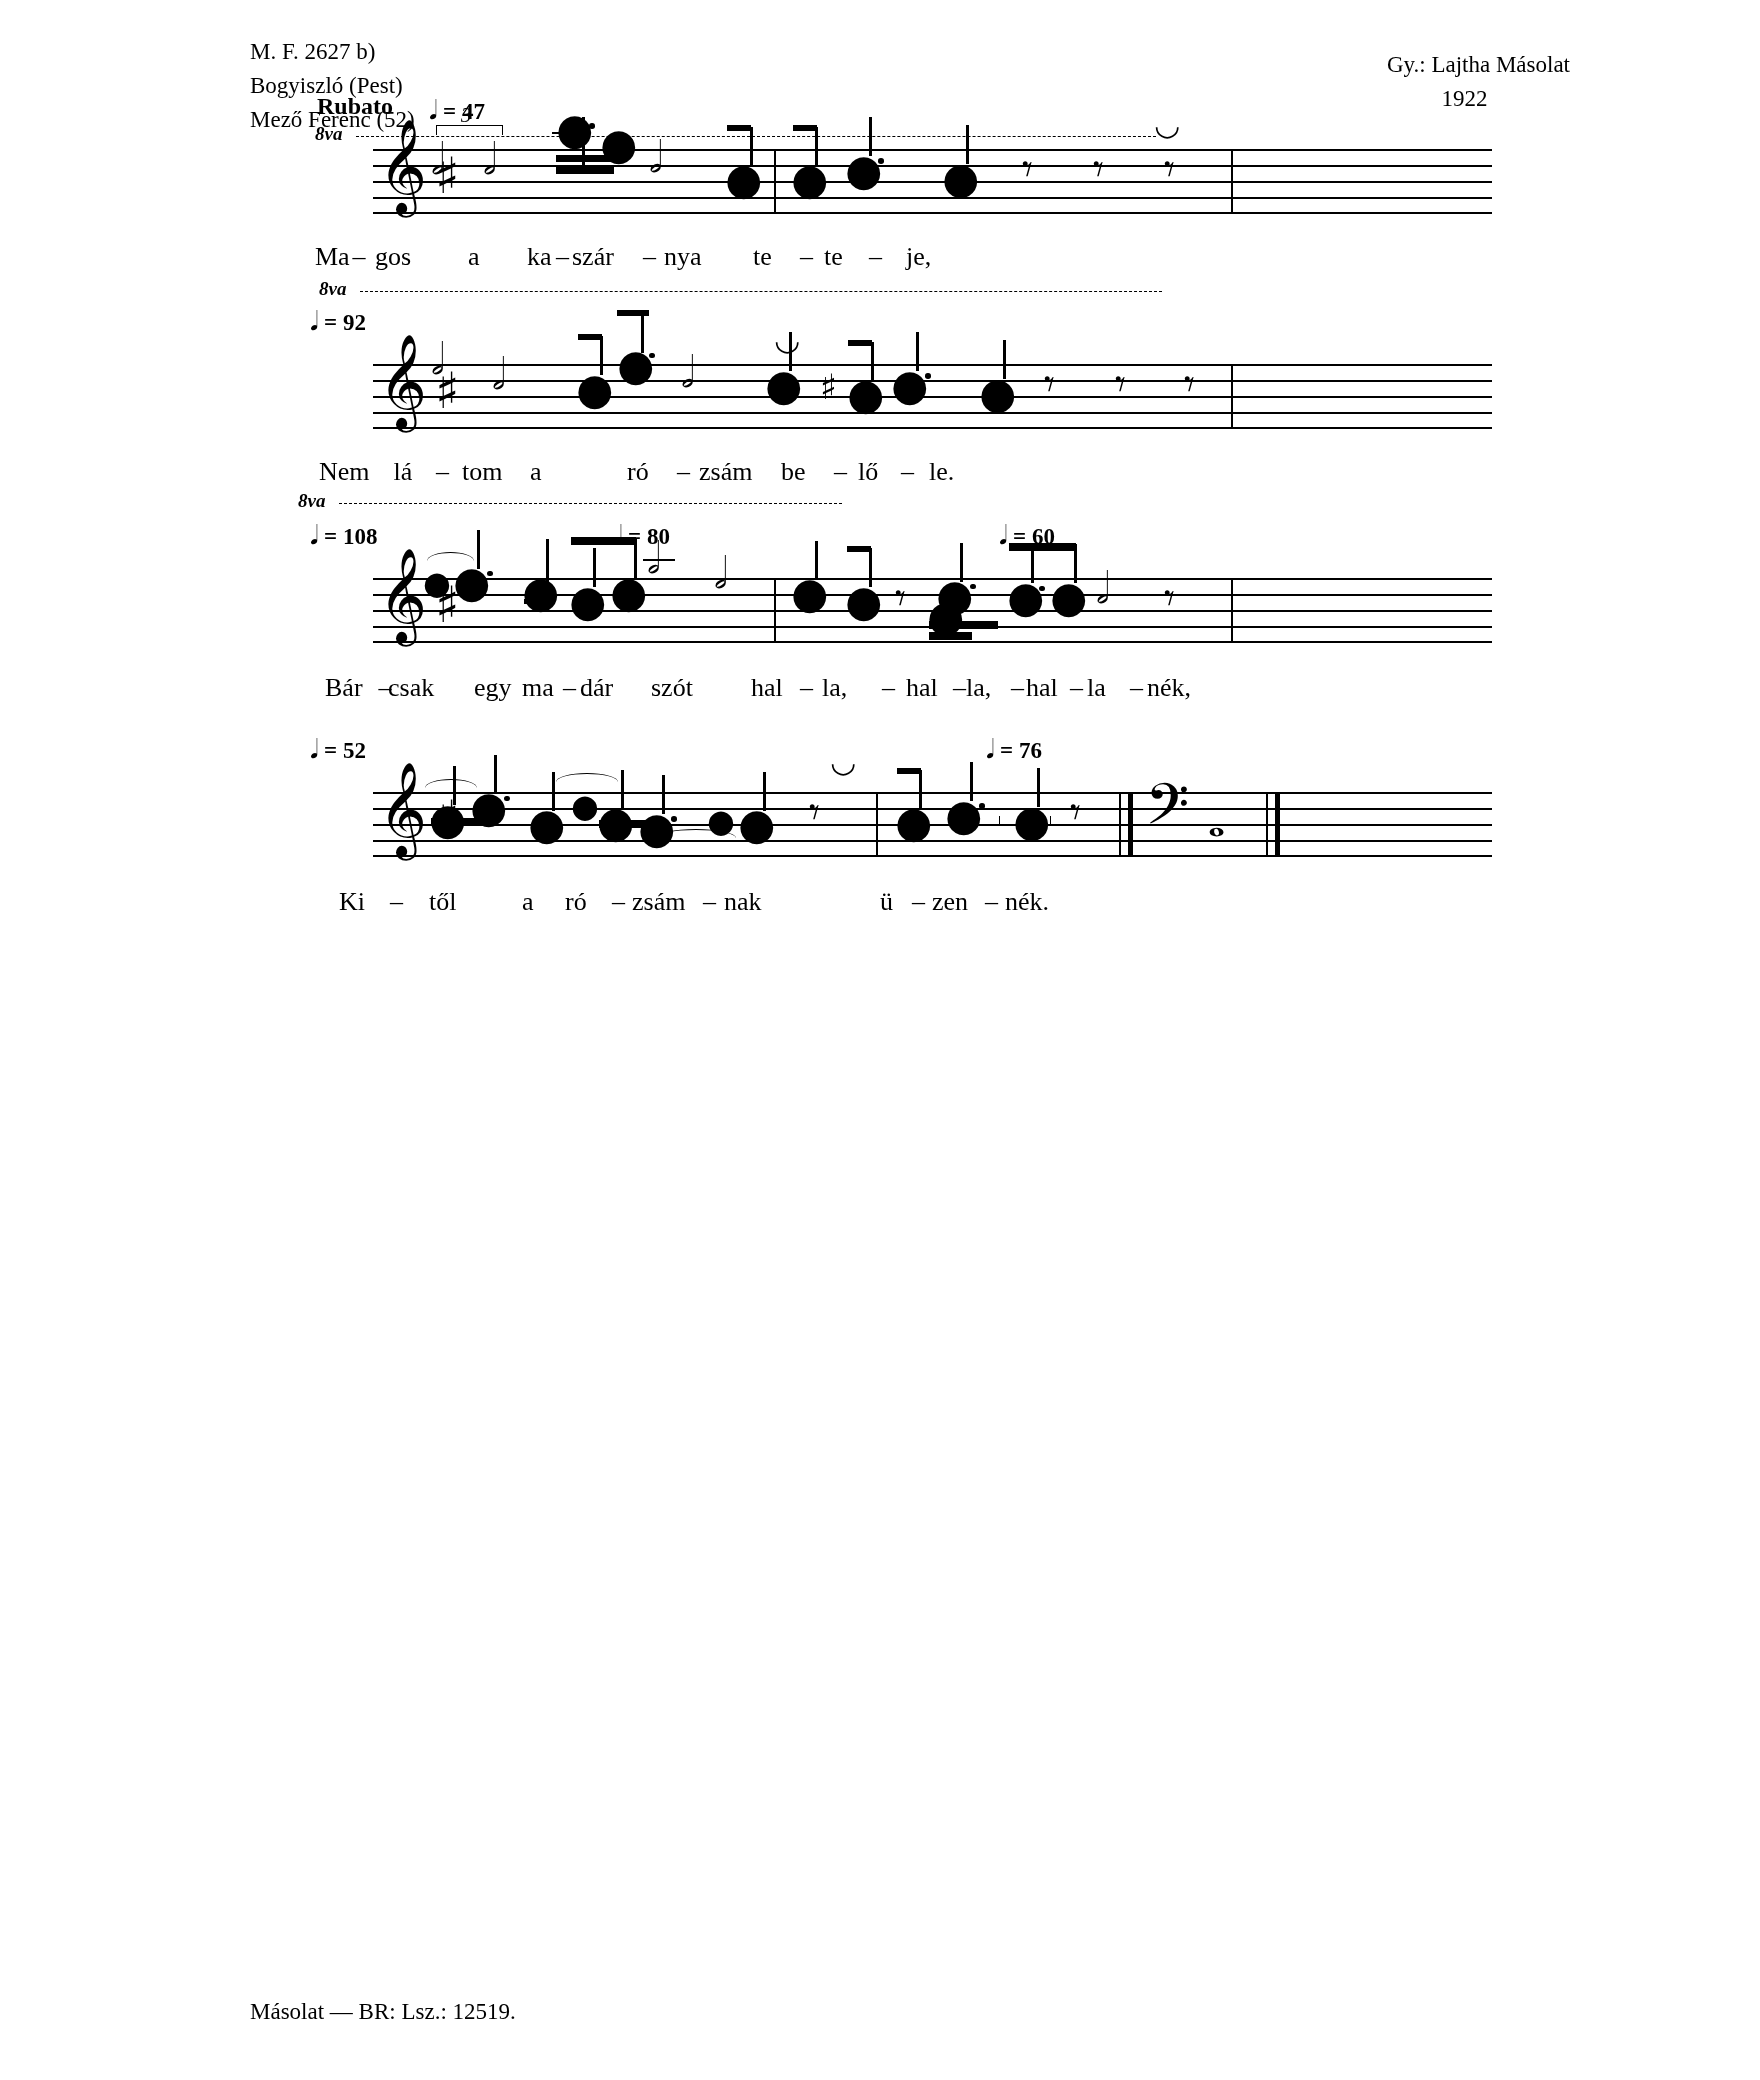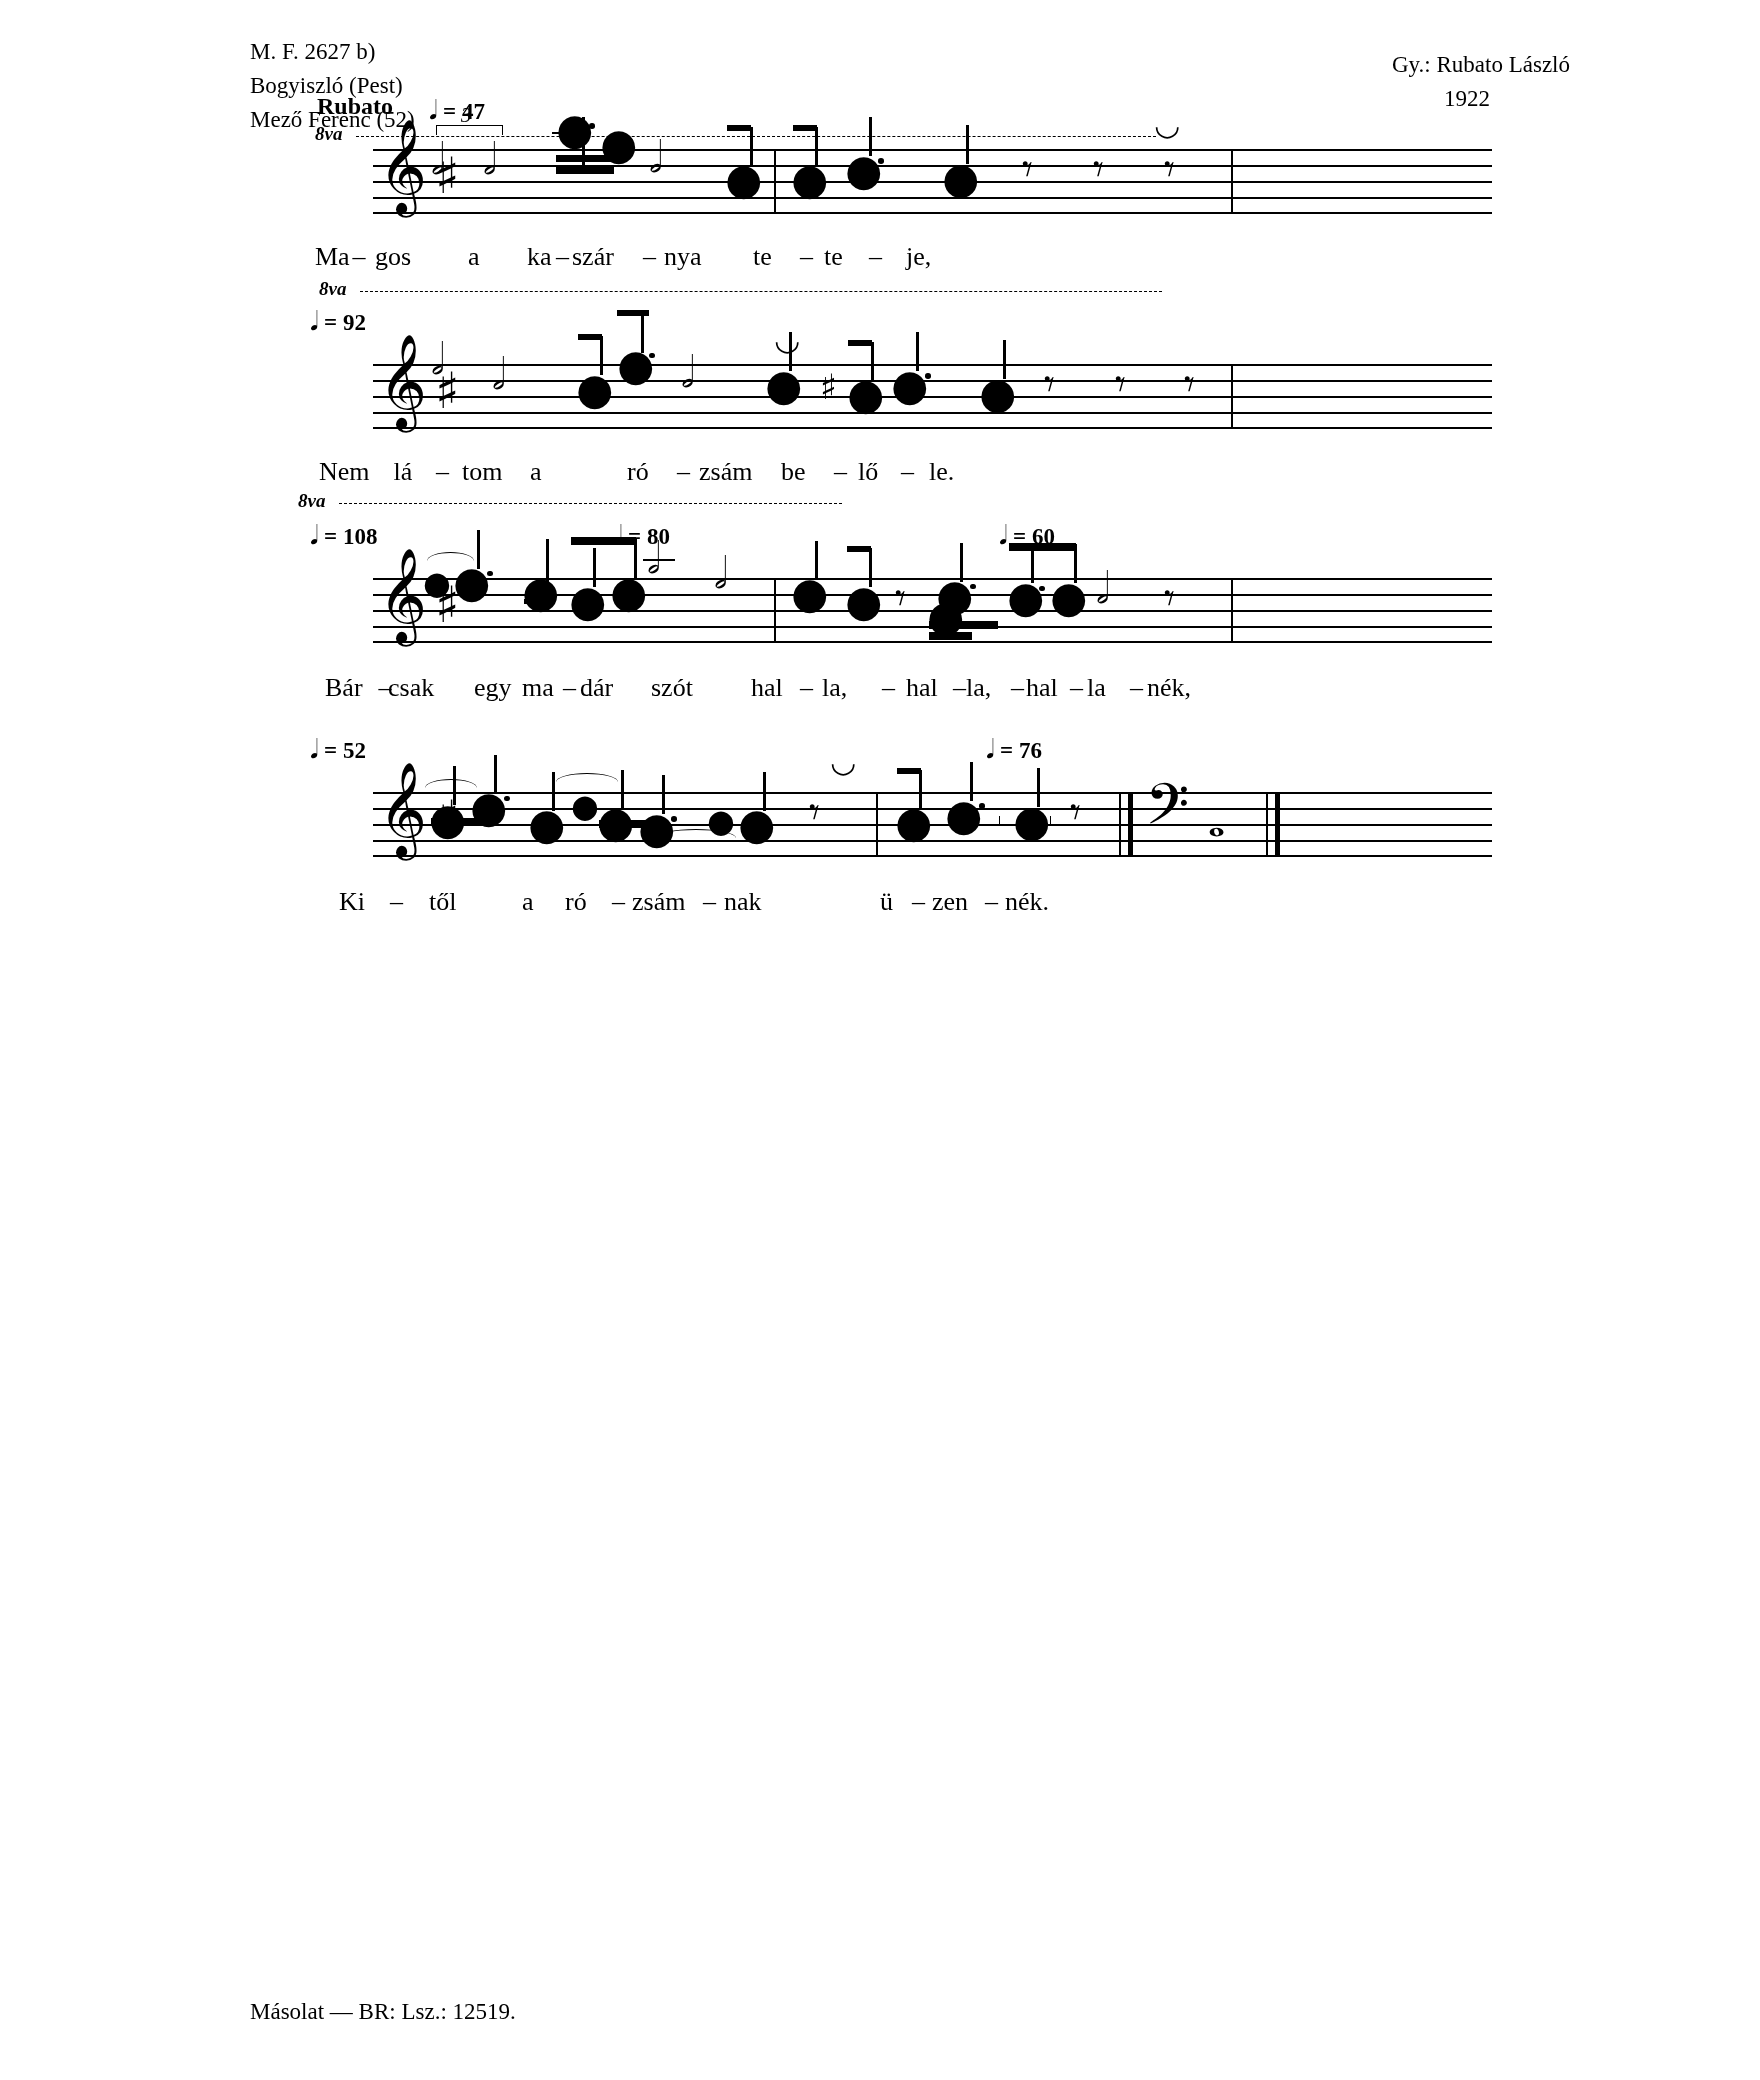--- a/index.html
+++ b/index.html
@@ -217,21 +217,21 @@
 </head>
 <body>
 
 <div class="header-left">
   <div>M. F. 2627 b)</div>
   <div>Bogyiszló (Pest)</div>
   <div>Mező Ferenc (52)</div>
 </div>
 
 <div class="header-right">
-  <div>Gy.: Rubato László</div>
+  <div>Gy.: Lajtha Másolat</div>
   <div class="year">1922</div>
 </div>
 
 <div class="score">
 
   <div class="system sys1">
 
     <div class="rubato" style="left:-56px; top:-56px;">Rubato</div>
     <div class="tempo" style="left:56px; top:-54px;"><span class="gl">𝅘𝅥</span> <span>= 47</span></div>
 

